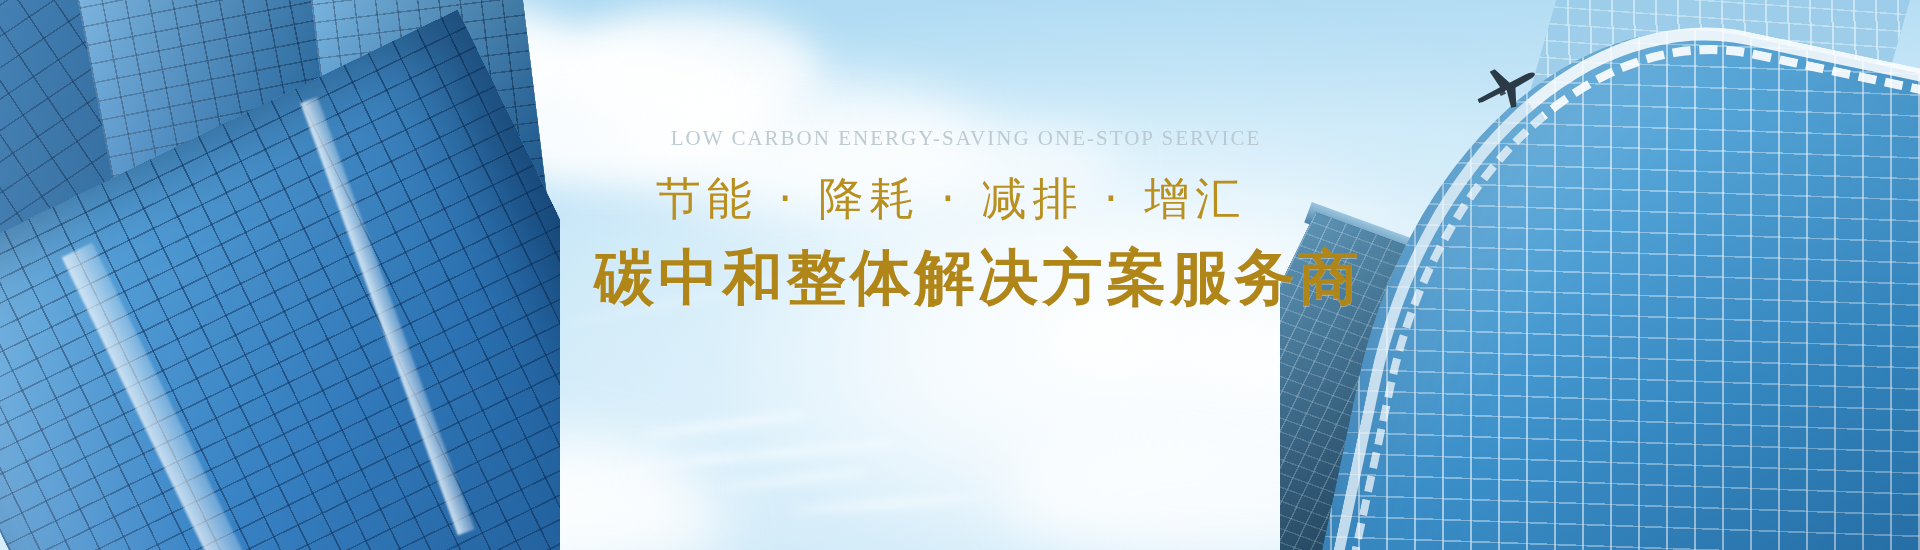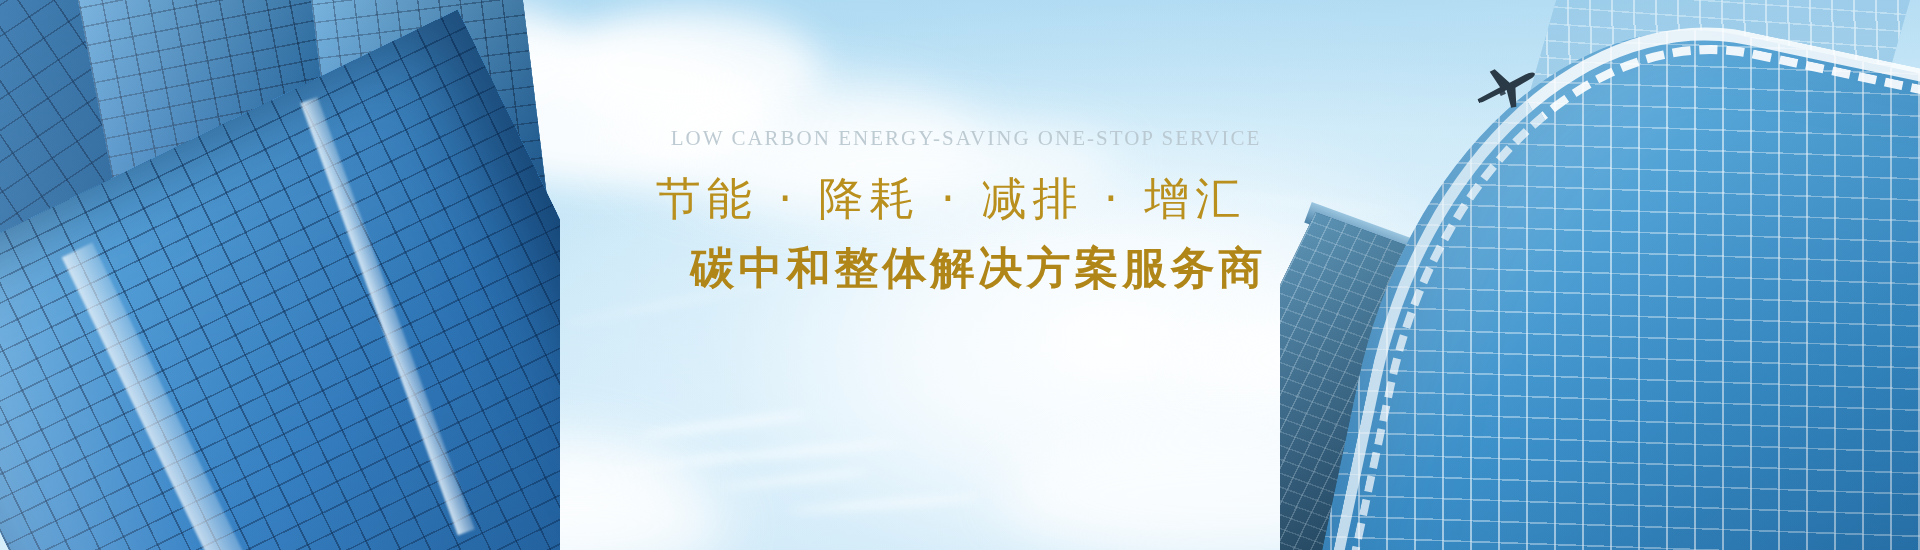--- a/index.html
+++ b/index.html
@@ -325,21 +325,21 @@
     font-size: 45px;
     font-weight: 400;
     color: #b98f1e;
     letter-spacing: 6px;
     line-height: 1.08;
     margin: 0 18px 20px 0;
     white-space: nowrap;
   }
   .headline-main {
     font-family: "DejaVu Sans", "Liberation Sans", sans-serif;
-    font-size: 44px;
+    font-size: 60px;
     font-weight: 700;
     color: #b18618;
     letter-spacing: 4px;
     line-height: 1.1;
     margin: 16px;
     white-space: nowrap;
     text-shadow: 0 1px 0 rgba(255,255,255,0.35);
     padding-left: 37px;
   }
 </style>

